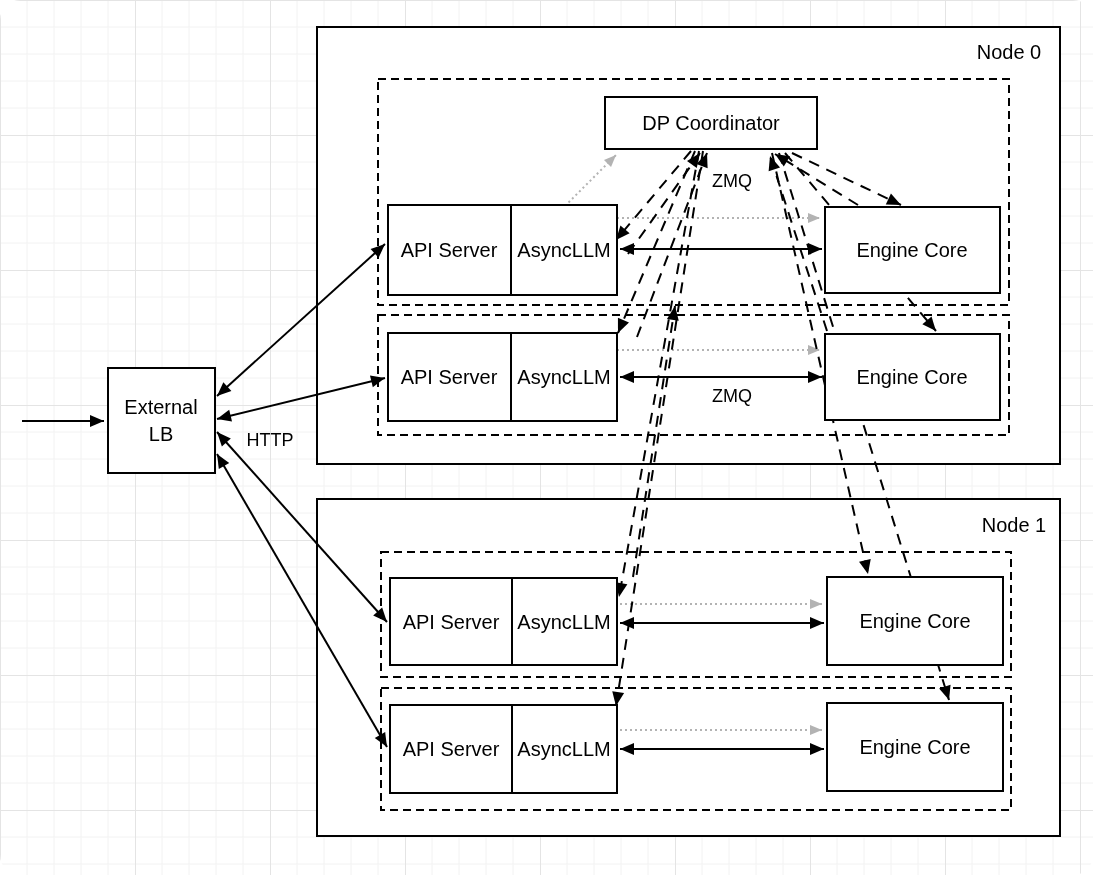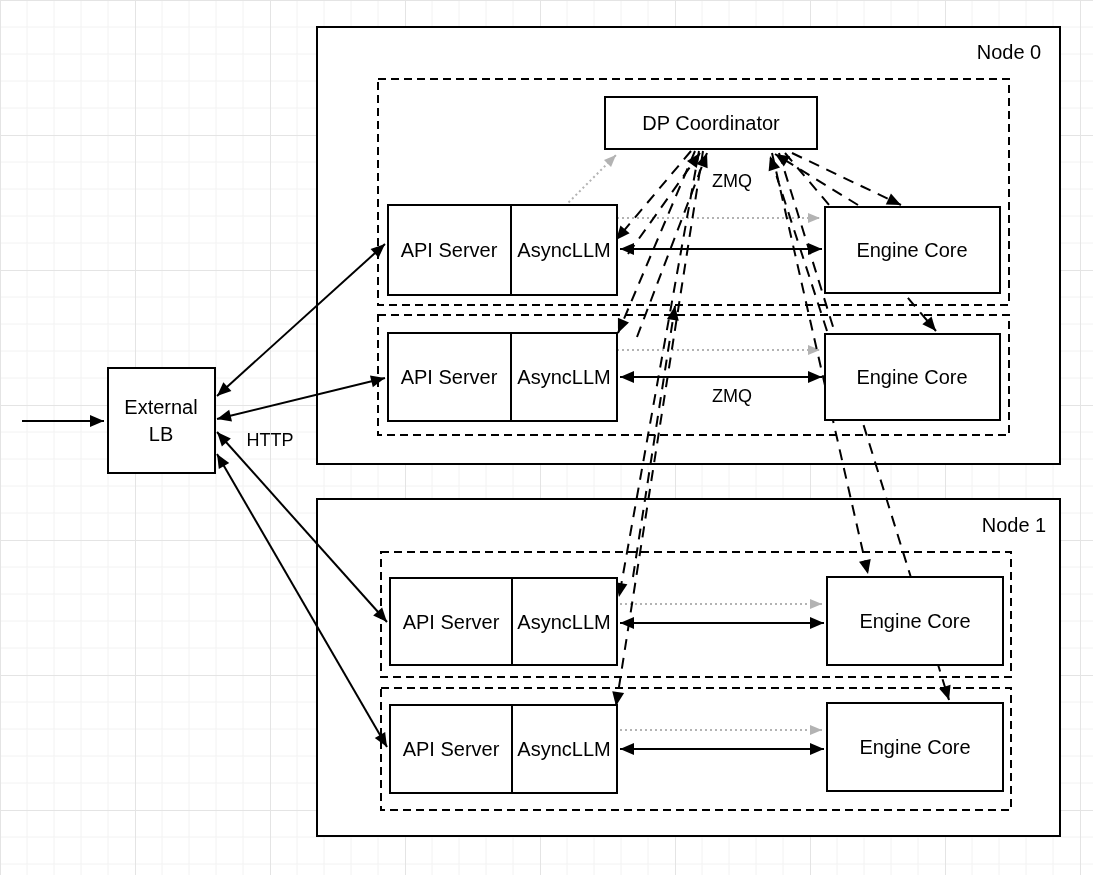--- a/index.html
+++ b/index.html
@@ -1,17 +1,17 @@
 <!DOCTYPE html>
 <html><head>
 <meta charset="utf-8">
 <style>
   html,body{margin:0;padding:0;background:#ffffff;}
   .canvas{position:relative;width:1093px;height:875px;overflow:hidden;
-          font-family:"Liberation Sans", sans-serif;}
+          font-family:"Liberation Sans", sans-serif;border-radius:20px;}
   svg{display:block;}
   text{font-family:"Liberation Sans", sans-serif;fill:#000000;}
   .boxlabel{font-size:20px;}
   .nodelabel{font-size:20px;}
   .smalllabel{font-size:18px;}
 </style>
 </head>
 <body>
 
 <div class="canvas">

